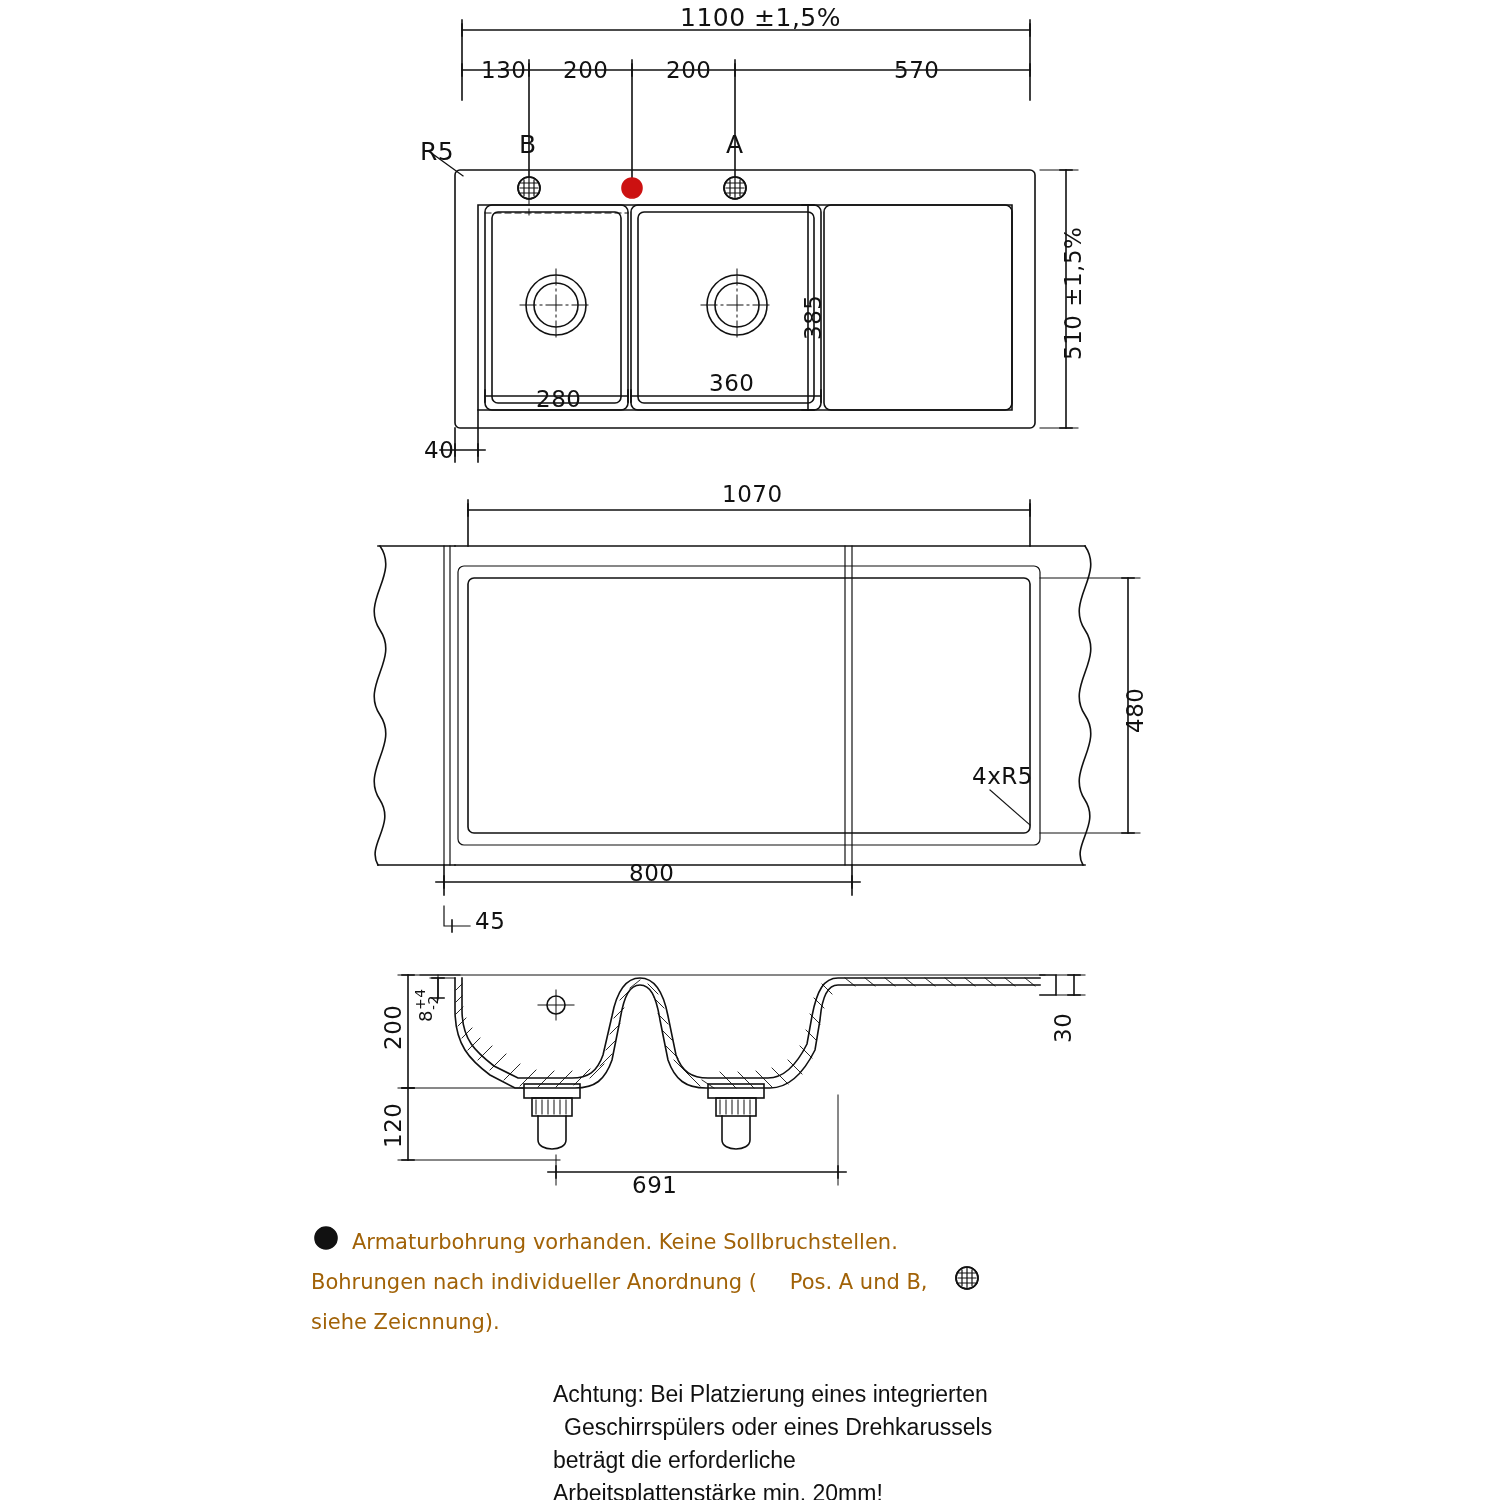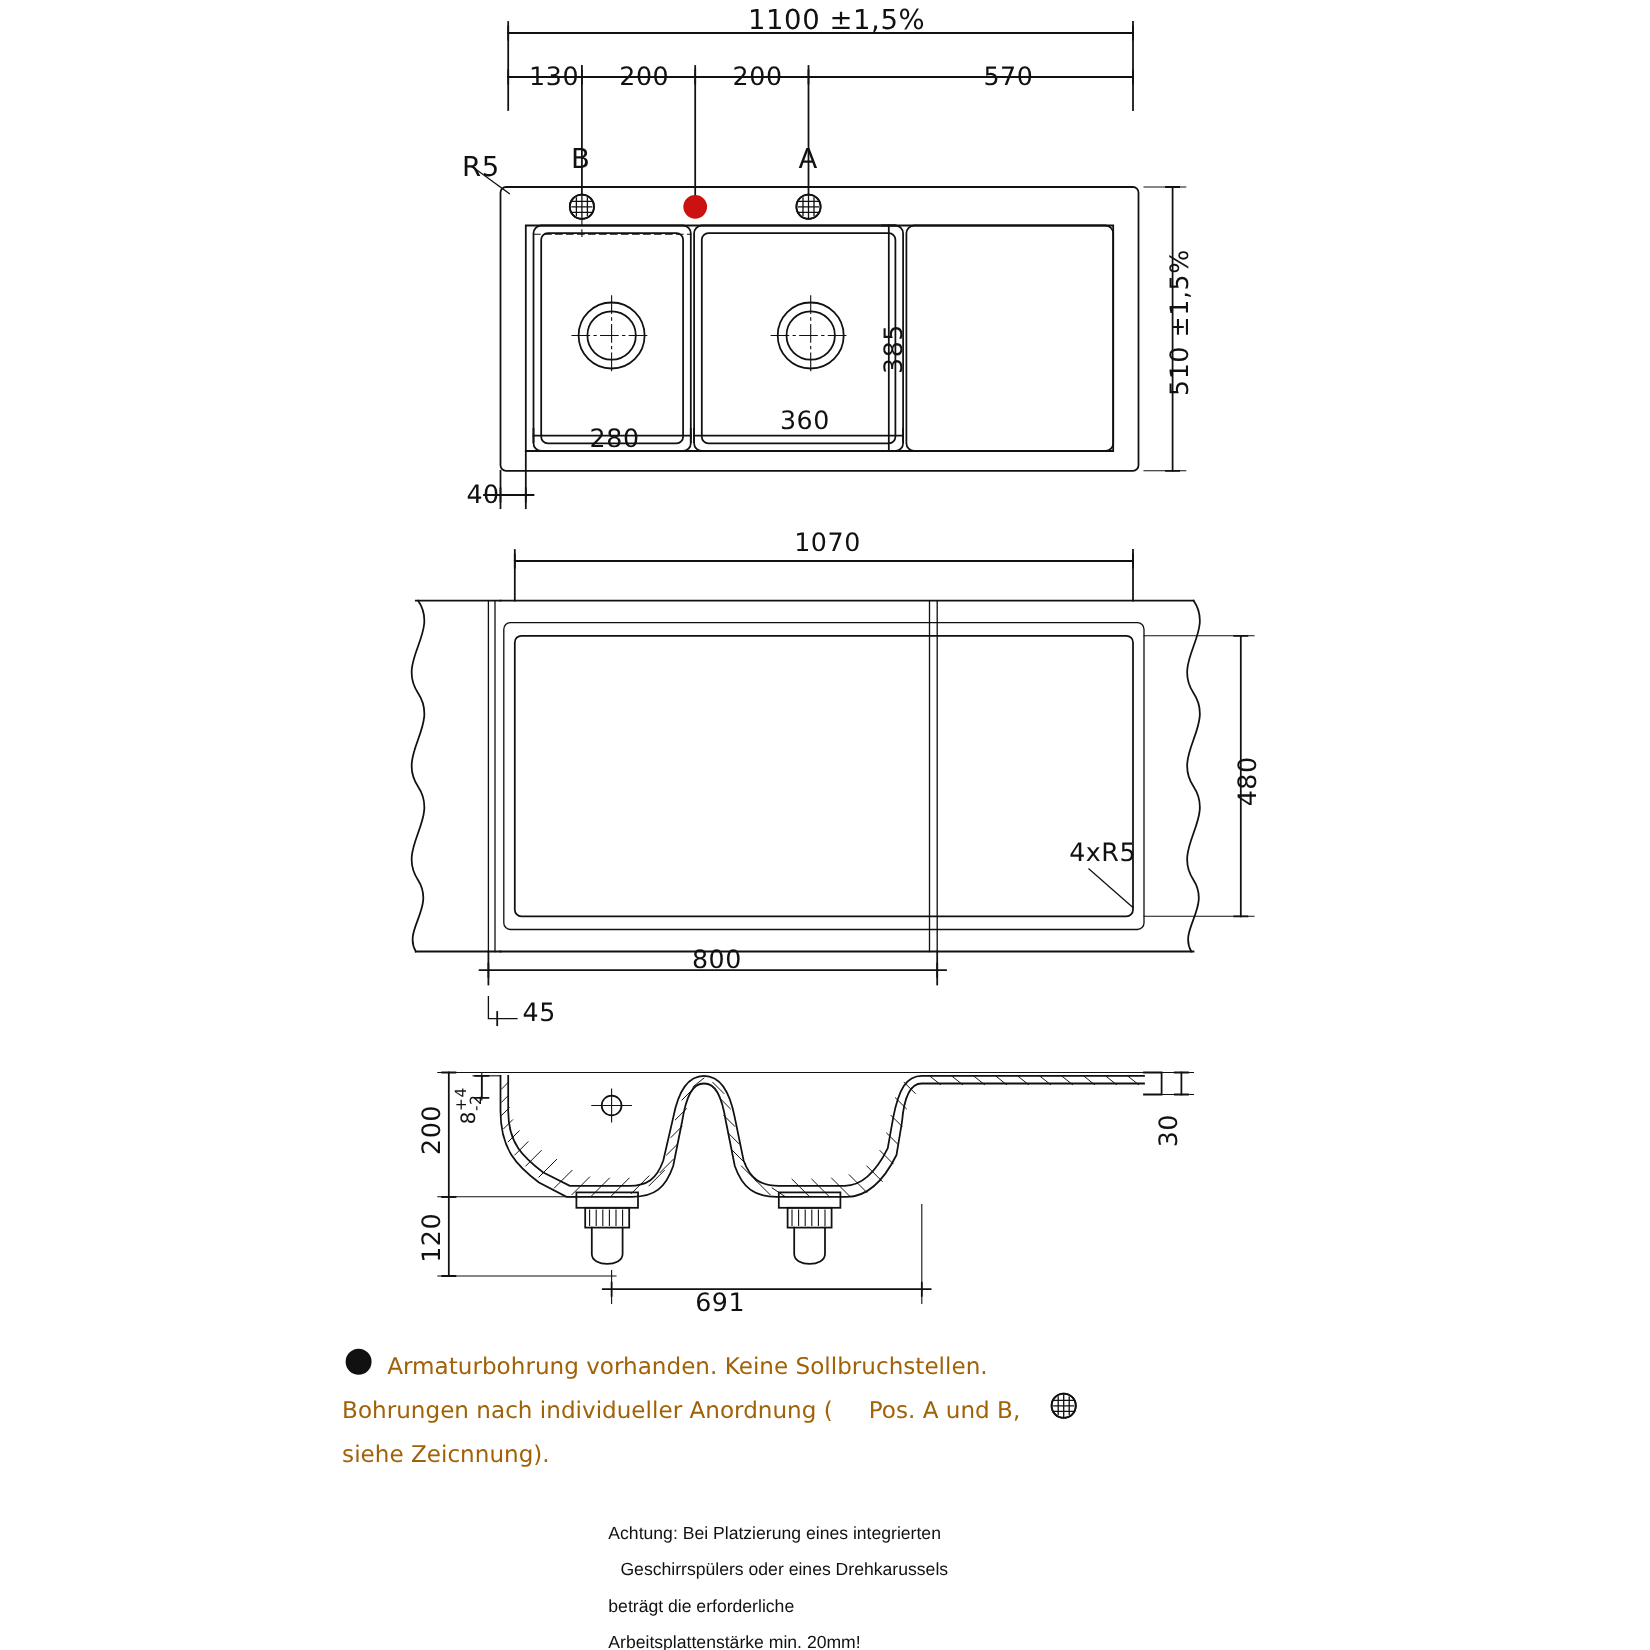--- a/index.html
+++ b/index.html
@@ -44,21 +44,21 @@
     position: absolute;
     font-family: "DejaVu Sans", sans-serif;
     font-size: 21px;
     line-height: 40px;
     color: #a16207;
     white-space: nowrap;
   }
   .note2 {
     position: absolute;
     font-family: "Liberation Sans", sans-serif;
-    font-size: 16px;
+    font-size: 23px;
     line-height: 33px;
     color: #111111;
     white-space: nowrap;
   }
   .tol {
     font-size: 14px;
     line-height: 13px;
     display: inline-block;
     vertical-align: middle;
     text-align: left;

